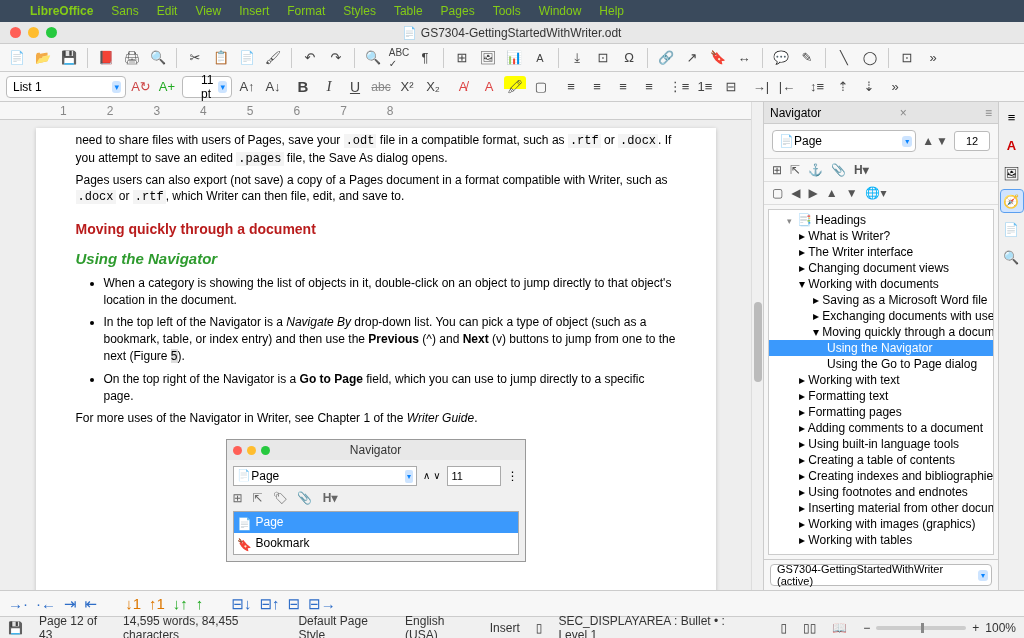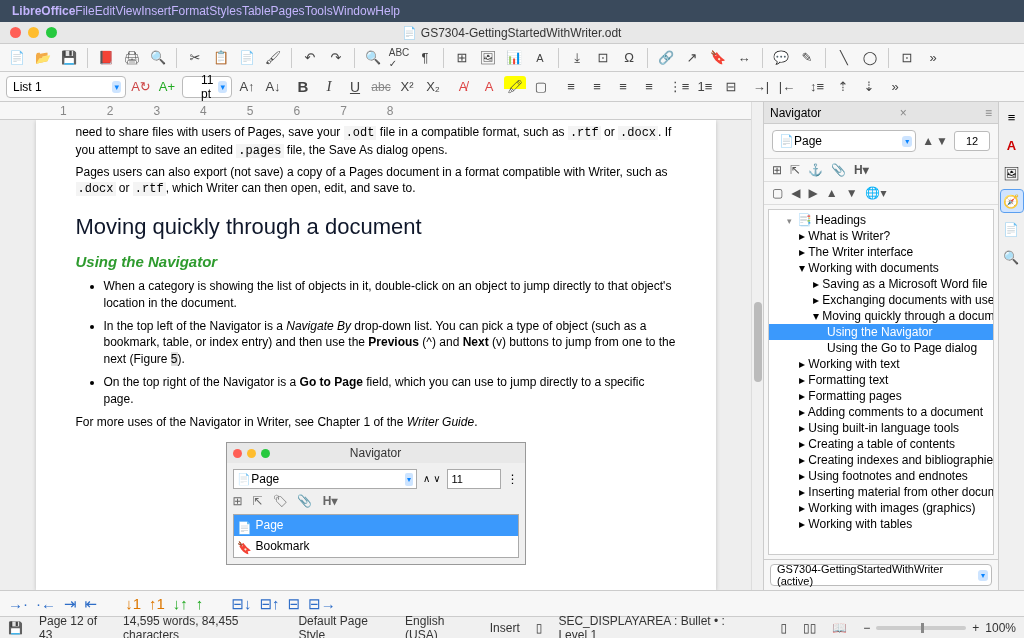--- a/index.html
+++ b/index.html
@@ -1,19 +1,19 @@
 <!DOCTYPE html>
 <html><head>
 <meta charset="utf-8">
 <style>
 * { margin: 0; padding: 0; box-sizing: border-box; font-family: -apple-system, "Helvetica Neue", sans-serif; font-size: 12px; }
 body { width: 1024px; height: 638px; background: #f0f0f0; overflow: hidden; display: flex; flex-direction: column; }
 
 
-.menubar { background: #3a4a5c; color: #c4b5fd; height: 22px; display: flex; align-items: center; padding: 0 12px; font-size: 13px; }
+.menubar { background: #3a4a5c; color: #84cc16; height: 22px; display: flex; align-items: center; padding: 0 12px; gap: 18px; font-size: 13px; }
 .menubar .apple { font-size: 14px; }
 .menubar .app-name { font-weight: 600; }
 .menubar span { cursor: default; }
 
 
 .titlebar { background: #e8e8e8; height: 22px; display: flex; align-items: center; justify-content: center; position: relative; border-bottom: 1px solid #ccc; font-size: 12px; color: #333; }
 .traffic { position: absolute; left: 10px; display: flex; gap: 7px; }
 .traffic span { width: 11px; height: 11px; border-radius: 50%; display: inline-block; }
 .tl-red { background: #ff5f56; }
 .tl-yellow { background: #ffbd2e; }
@@ -33,24 +33,24 @@
 .combo.size { width: 50px; padding-left: 18px; }
 .fmtbar .b { font-weight: bold; font-size: 15px; }
 .fmtbar .i { font-style: italic; font-family: serif; font-size: 15px; }
 .fmtbar .u { text-decoration: underline; font-size: 14px; }
 .fmtbar .s { text-decoration: line-through; font-size: 12px; color:#888;}
 
 
 .main { flex: 1; display: flex; overflow: hidden; }
 .docarea { flex: 1; background: #eee; position: relative; overflow: hidden; display:flex; flex-direction:column;}
 .ruler { height: 18px; background: #f7f7f7; border-bottom: 1px solid #ccc; font-size:9px; color:#888; display:flex; align-items:center; padding-left:60px; gap:40px;}
-.page { background: #fff; margin: 0 auto; width: 680px; height: 100%; box-shadow: 0 1px 4px rgba(0,0,0,.2); padding: 0 40px 20px 40px; overflow: hidden; font-family: "Liberation Sans","Arial",sans-serif; font-size: 13px; line-height: 1.4; color: #000;}
+.page { background: #fff; margin: 8px auto; width: 680px; height: 100%; box-shadow: 0 1px 4px rgba(0,0,0,.2); padding: 0 40px 20px 40px; overflow: hidden; font-family: "Liberation Sans","Arial",sans-serif; font-size: 13px; line-height: 1.4; color: #000;}
 .page p { margin: 4px 0; }
 .page .code { font-family: "Courier New", monospace; background: #f4f4f4; padding: 0 2px; }
-.page h2 { color: #0f172a; font-size: 22px; font-weight: normal; margin: 14px 0 6px; }
+.page h2 { color: #b91c1c; font-size: 14px; font-weight: bold; margin: 14px 0 6px; }
 .page h3 { color: #2e9b2e; font-style: italic; font-size: 15px; font-weight: bold; margin: 8px 0 4px; }
 .page ul { margin: 6px 0 6px 28px; }
 .page li { margin: 6px 0; list-style: disc; }
 
 
 .figure { border: 1px solid #999; width: 300px; margin: 12px auto 0; background: #f0f0f0; }
 .figure .ftitle { background: #e8e8e8; display:flex; align-items:center; justify-content:center; height:20px; position:relative; font-size:11px; color:#333;}
 .figure .ftraffic { position:absolute; left:6px; display:flex; gap:5px;}
 .figure .ftraffic span{width:9px;height:9px;border-radius:50%;}
 .figure .fbody { padding: 6px; }
@@ -100,21 +100,21 @@
 .rightcol { display:flex; }
 .scrollind { width:12px; background:#f0f0f0; border-left:1px solid #ddd; position:relative;}
 .scrollind .thumb{ position:absolute; top:200px; width:8px; left:2px; height:80px; background:#bbb; border-radius:4px;}
 </style>
 </head>
 <body>
 
 <div class="menubar">
   <span class="apple"></span>
   <span class="app-name">LibreOffice</span>
-  <span>File</span>
+  <span>Sans</span>
   <span>Edit</span>
   <span>View</span>
   <span>Insert</span>
   <span>Format</span>
   <span>Styles</span>
   <span>Table</span>
   <span>Pages</span>
   <span>Tools</span>
   <span>Window</span>
   <span>Help</span>
@@ -220,21 +220,21 @@
         <span>3</span>
         <span>4</span>
         <span>5</span>
         <span>6</span>
         <span>7</span>
         <span>8</span>
     </div>
     <div style="flex:1; overflow:hidden; position:relative;">
     <div class="page">
       <p><span>need to share files with users of Pages, save your </span><span class="code">.odt</span><span> file in a compatible format, such as </span><span class="code">.rtf</span><span> or </span><span class="code">.docx</span><span>. If you attempt to save an edited </span><span class="code">.pages</span><span> file, the Save As dialog opens.</span></p>
-      <p><span>Pages users can also export (not save) a copy of a Pages document in a format compatible with Writer, such as </span><span class="code">.docx</span><span> or </span><span class="code">.rtf</span><span>, which Writer can then open, edit, and save to.</span></p>
+      <p><span>Pages users can also export (not save) a copy of a Pages document in a format compatible with Writer, such as </span><span class="code">.docx</span><span> or </span><span class="code">.rtf</span><span>, which Writer can then file, edit, and save to.</span></p>
       <h2>Moving quickly through a document</h2>
       <h3>Using the Navigator</h3>
       <ul>
         <li>When a category is showing the list of objects in it, double-click on an object to jump directly to that object's location in the document.</li>
         <li><span>In the top left of the Navigator is a </span><i>Navigate By</i><span> drop-down list. You can pick a type of object (such as a bookmark, table, or index entry) and then use the </span><b>Previous</b><span> (^) and </span><b>Next</b><span> (v) buttons to jump from one to the next (Figure </span><span style="background:#ddd;">5</span><span>).</span></li>
         <li><span>On the top right of the Navigator is a </span><b>Go to Page</b><span> field, which you can use to jump directly to a specific page.</span></li>
       </ul>
       <p><span>For more uses of the Navigator in Writer, see Chapter 1 of the </span><i>Writer Guide</i><span>.</span></p>
 
       <div class="figure">
@@ -308,20 +308,21 @@
       <span>◀</span>
       <span>▶</span>
       <span>▲</span>
       <span>▼</span>
       <span>🌐▾</span>
     </div>
     <div class="tree" id="navtree">
           <div class="node"><span class="caret">▾</span>📑 Headings</div>
           <div class="node l1">▸ What is Writer?</div>
           <div class="node l1">▸ The Writer interface</div>
+          <div class="node l1">▸ Changing document views</div>
           <div class="node l1">▾ Working with documents</div>
           <div class="node l2">▸ Saving as a Microsoft Word file</div>
           <div class="node l2">▸ Exchanging documents with users</div>
           <div class="node l2">▾ Moving quickly through a documen</div>
           <div class="node l3 sel">Using the Navigator</div>
           <div class="node l3">Using the Go to Page dialog</div>
           <div class="node l1">▸ Working with text</div>
           <div class="node l1">▸ Formatting text</div>
           <div class="node l1">▸ Formatting pages</div>
           <div class="node l1">▸ Adding comments to a document</div>

